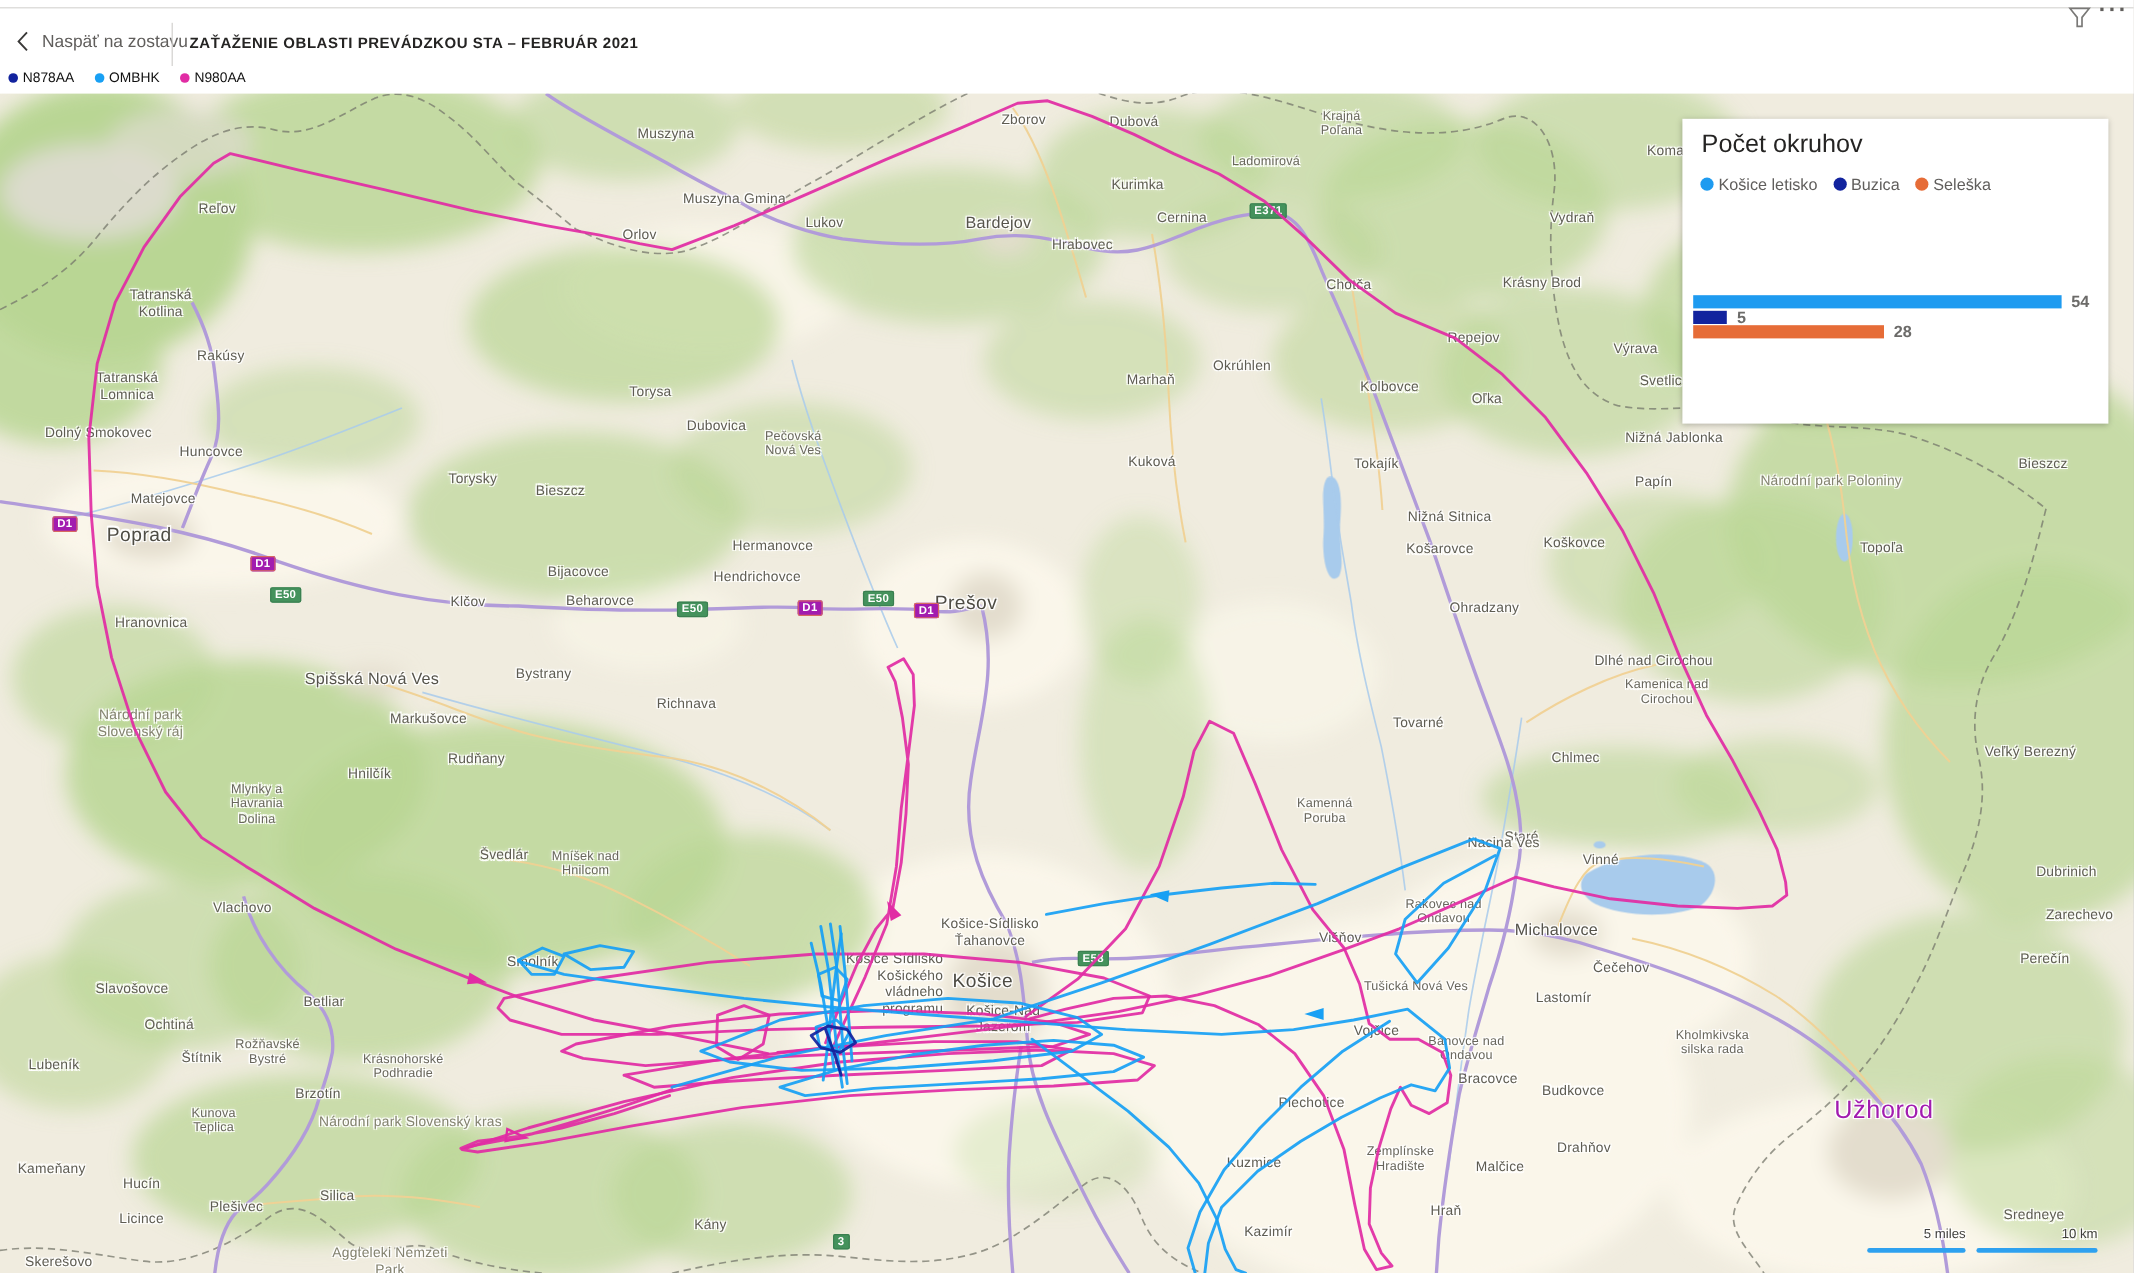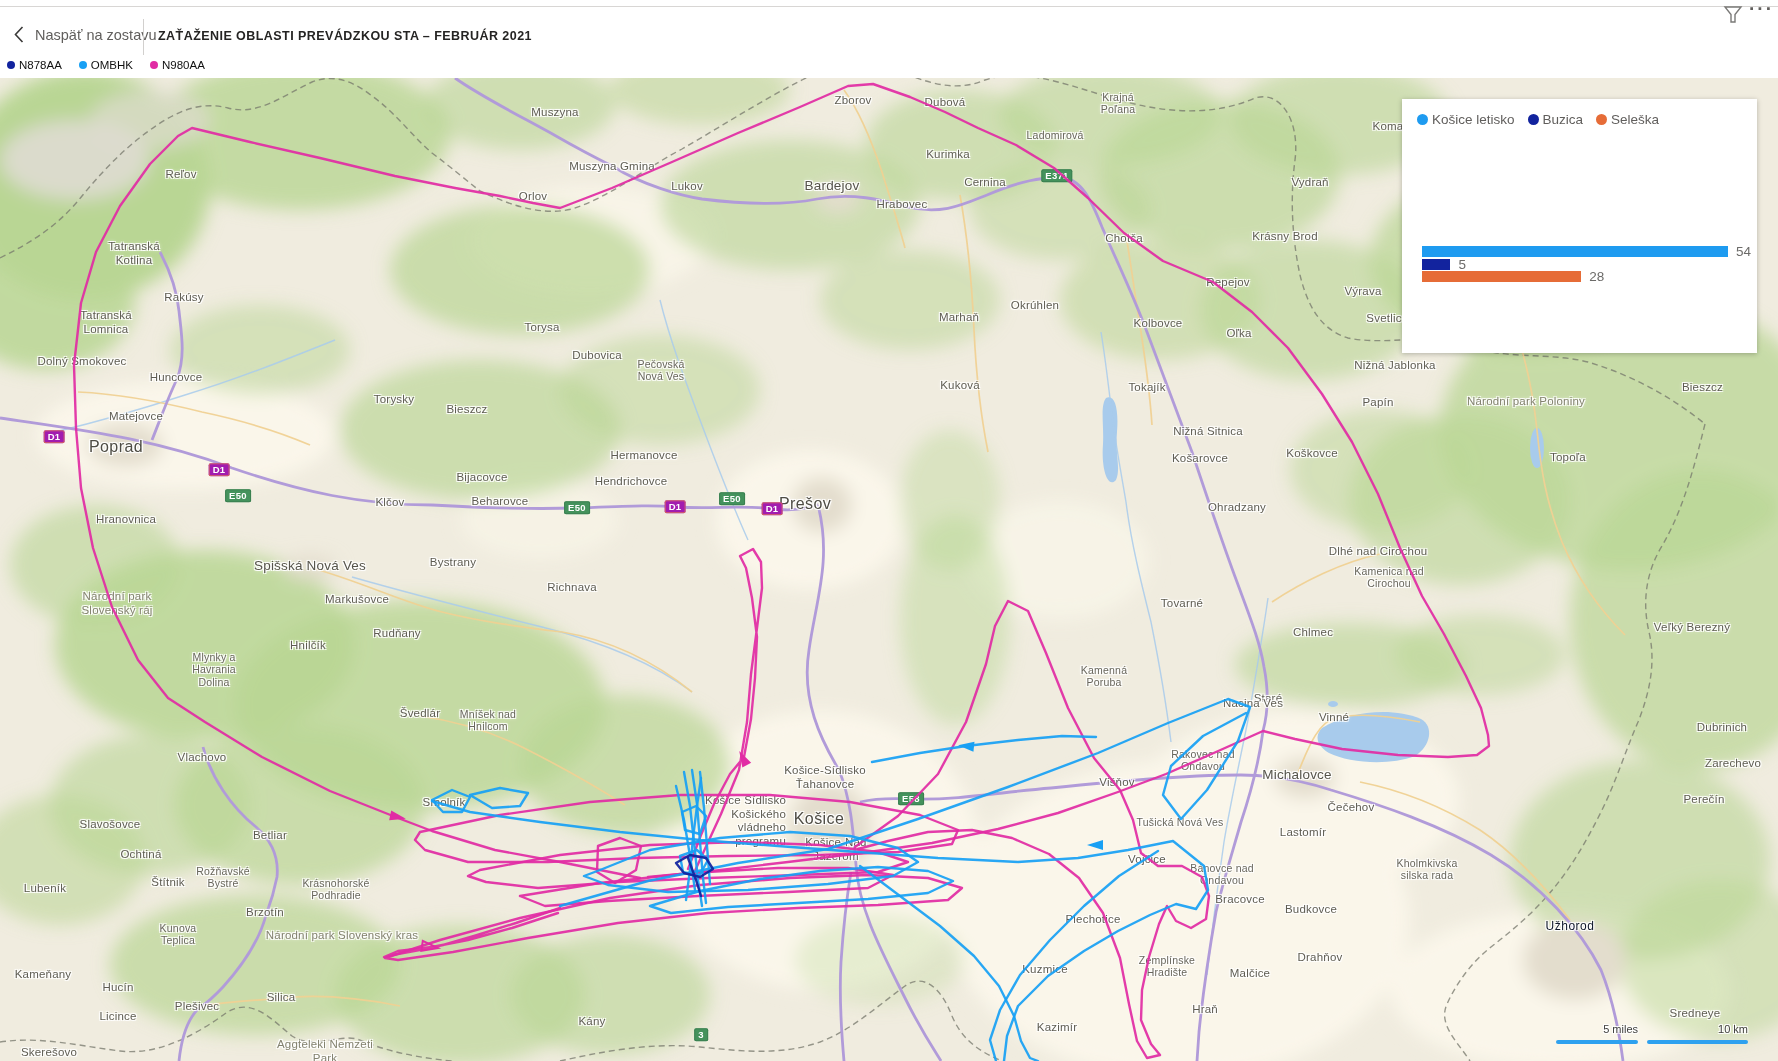--- a/index.html
+++ b/index.html
@@ -13,21 +13,21 @@
   #labels{position:absolute;inset:0;z-index:10;pointer-events:none;}
   #trk{position:absolute;left:0;top:0;z-index:15;}
   .ml{position:absolute;transform:translate(-50%,-50%);font-size:11.5px;color:#5e5c52;
       letter-spacing:.2px;white-space:pre;text-align:center;line-height:1.18;
       text-shadow:-1px -1px 0 rgba(255,255,255,.92),1px -1px 0 rgba(255,255,255,.92),
                   -1px 1px 0 rgba(255,255,255,.92),1px 1px 0 rgba(255,255,255,.92),0 0 4px #fff;}
   .ml.s{font-size:10.5px;color:#68665c;}
   .ml.m{font-size:13.5px;color:#56544b;}
   .ml.c{font-size:16px;color:#4e4c44;letter-spacing:.4px;}
   .ml.p{font-size:11.5px;color:#83826f;}
-  .ml.g{font-size:12px;color:#0f172a;letter-spacing:.5px;}
+  .ml.g{font-size:21px;color:#a21caf;letter-spacing:.5px;}
   .ml.tr{text-align:right;transform:translate(-100%,-50%);}
   .shield{position:absolute;transform:translate(-50%,-50%);font-size:9.5px;font-weight:bold;
       color:#fff;padding:1px 4px;border-radius:2px;z-index:11;letter-spacing:.3px;line-height:1.2;}
   .shield.red{background:#a21caf;box-shadow:inset 0 0 0 1px #d86a60;}
   .shield.green{background:#44925c;box-shadow:inset 0 0 0 1px #3a7f50;}
 
   
   .sc-label{position:absolute;z-index:26;font-size:11px;color:#3e3e3c;text-align:right;
       text-shadow:-1px -1px 0 #fff,1px -1px 0 #fff,-1px 1px 0 #fff,1px 1px 0 #fff;}
   .sc-bar{position:absolute;z-index:26;height:4px;border-radius:2px;background:#2ea1ef;}
@@ -36,21 +36,21 @@
   #km-label{left:1647px;top:1023px;width:101px;}
   #km-bar{left:1647px;top:1040px;width:101px;}
 
   
   #chart-card{position:absolute;left:1402px;top:99px;width:355px;height:254px;background:#fff;
       z-index:30;box-shadow:0 1px 5px rgba(0,0,0,.25);}
   .cc-title{margin:10px 0 0 16px;font-size:21px;color:#252423;}
   .cc-legend{display:flex;gap:13px;margin:13px 0 0 15px;font-size:13.5px;color:#605e5c;align-items:center;}
   .cc-li{display:flex;align-items:center;gap:4px;}
   .cc-dot{width:11px;height:11px;border-radius:50%;flex:0 0 auto;}
-  .cc-bars{position:absolute;left:20px;top:147px;right:6px;}
+  .cc-bars{position:absolute;left:9px;top:147px;right:6px;font-weight:bold;}
   .bar-row{display:flex;align-items:center;height:11px;margin-bottom:1.5px;}
   .bar{height:11px;}
   .bar-val{margin-left:8px;font-size:13.5px;color:#6c6b69;line-height:11px;}
 
   
   #hdr{position:absolute;top:0;left:0;right:0;height:78px;background:#fff;z-index:40;}
   #top-rule{position:absolute;top:6px;left:0;right:0;height:1px;background:#d8d6d4;}
   #back-btn{position:absolute;left:14px;top:26px;display:flex;align-items:center;gap:11px;
       color:#605e5c;font-size:14.5px;cursor:pointer;justify-content:center;}
   #hdr-divider{position:absolute;left:143px;top:19px;width:1px;height:36px;background:#d2d0ce;}
@@ -377,20 +377,21 @@
       <polygon points="-8,-5 8,0 -8,5" transform="translate(1095,845) rotate(180)" fill="#18A0F4"></polygon>
       <polygon points="-8,-5 8,0 -8,5" transform="translate(966,746) rotate(186)" fill="#18A0F4"></polygon>
     </svg>
 
   <div id="miles-label" class="sc-label">5 miles</div>
   <div id="miles-bar" class="sc-bar"></div>
   <div id="km-label" class="sc-label">10 km</div>
   <div id="km-bar" class="sc-bar"></div>
 
   <div id="chart-card">
+    <div class="cc-title">Počet okruhov</div>
     <div class="cc-legend" id="cc-legend">
         <div class="cc-li">
           <span class="cc-dot" style="background: rgb(30, 155, 240);"></span>
           <span>Košice letisko</span>
         </div>
         <div class="cc-li">
           <span class="cc-dot" style="background: rgb(18, 35, 158);"></span>
           <span>Buzica</span>
         </div>
         <div class="cc-li">

